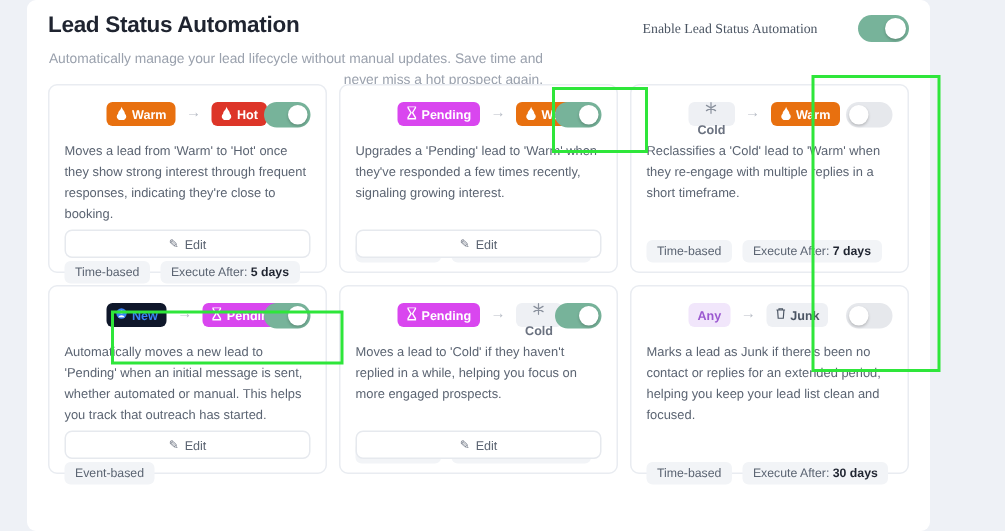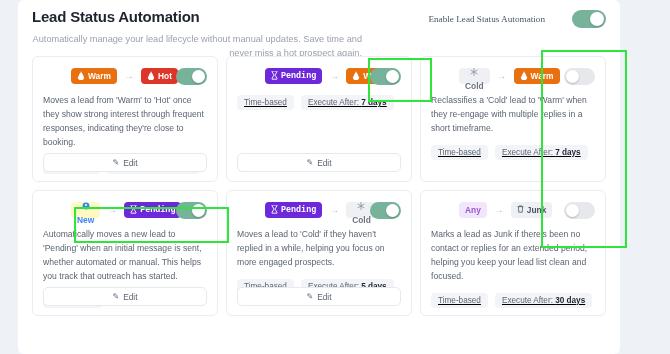--- a/index.html
+++ b/index.html
@@ -78,37 +78,37 @@
   .badge {
     display: inline-flex; align-items: center; gap: 3px;
     height: 16px; padding: 0 6px;
     border-radius: 4px;
     font-size: 8.4px; font-weight: bold;
     white-space: nowrap;
   }
   .badge .bi { font-size: 8px; line-height: 1; display:inline-block; }
   .badge-warm  { background:#e8700f; color:#ffffff; }
   .badge-hot   { background:#dd3528; color:#ffffff; }
-  .badge-pending { background:#6d28d9; color:#ffffff;font-family:Liberation Mono, monospace; }
+  .badge-pending { background:#d946ef; color:#ffffff; }
   .badge-cold  { background:#eef0f4; color:#6b7280;flex-direction:column; }
-  .badge-new   { background:#fef9c3; color:#3b82f6;flex-direction:column; }
+  .badge-new   { background:#0f172a; color:#3b82f6; }
   .badge-any   { background:#f1e6fb; color:#9b59d0; }
   .badge-junk  { background:#eef0f4; color:#4b5563; }
 
   .arrow { color:#b9bec7; font-size:10px; line-height:1; padding:0 1px; }
 
   .card-toggle { position: absolute; right: 10px; top: 11px; }
 
   .card-desc {
     margin-top: 8px;
     font-size: 8.6px; color: #5c6personally; color:#5b6472;
     line-height: 1.62;
   }
 
-  .chips { display:flex; align-items:center; gap:7px; margin-top: 9px; flex-wrap: wrap; text-decoration: underline; }
+  .chips { display:flex; align-items:center; gap:7px; margin-top: 24px; flex-wrap: wrap; }
   .chip {
     background:#f2f4f7; border-radius:4px;
     padding: 3px 7px; font-size: 8.2px; color:#5b6472;
     white-space: nowrap;
   }
   .chip b { color:#1f2430; font-weight:bold; }
 
   .edit-btn {
     position:absolute; left:10px; right:10px; bottom: 9px;
     height: 19px; border:1px solid #e6e9ee; border-radius:5px;
@@ -195,20 +195,21 @@
                   </svg></span>
                 <span>Warm</span>
           </span>
       </div>
     </div>
     <div class="card-toggle">
       <div class="toggle on">
         <div class="knob"></div>
       </div>
     </div>
+    <div class="card-desc">Upgrades a 'Pending' lead to 'Warm' when they've responded a few times recently, signaling growing interest.</div>
     <div class="chips">
       <div class="chip">Time-based</div>
       <div class="chip">Execute After: <b>7 days</b></div>
     </div>
     <div class="edit-btn">
          <span class="pen">✎</span>
          <span>Edit</span>
        </div>
   </div>
         <div class="card">

